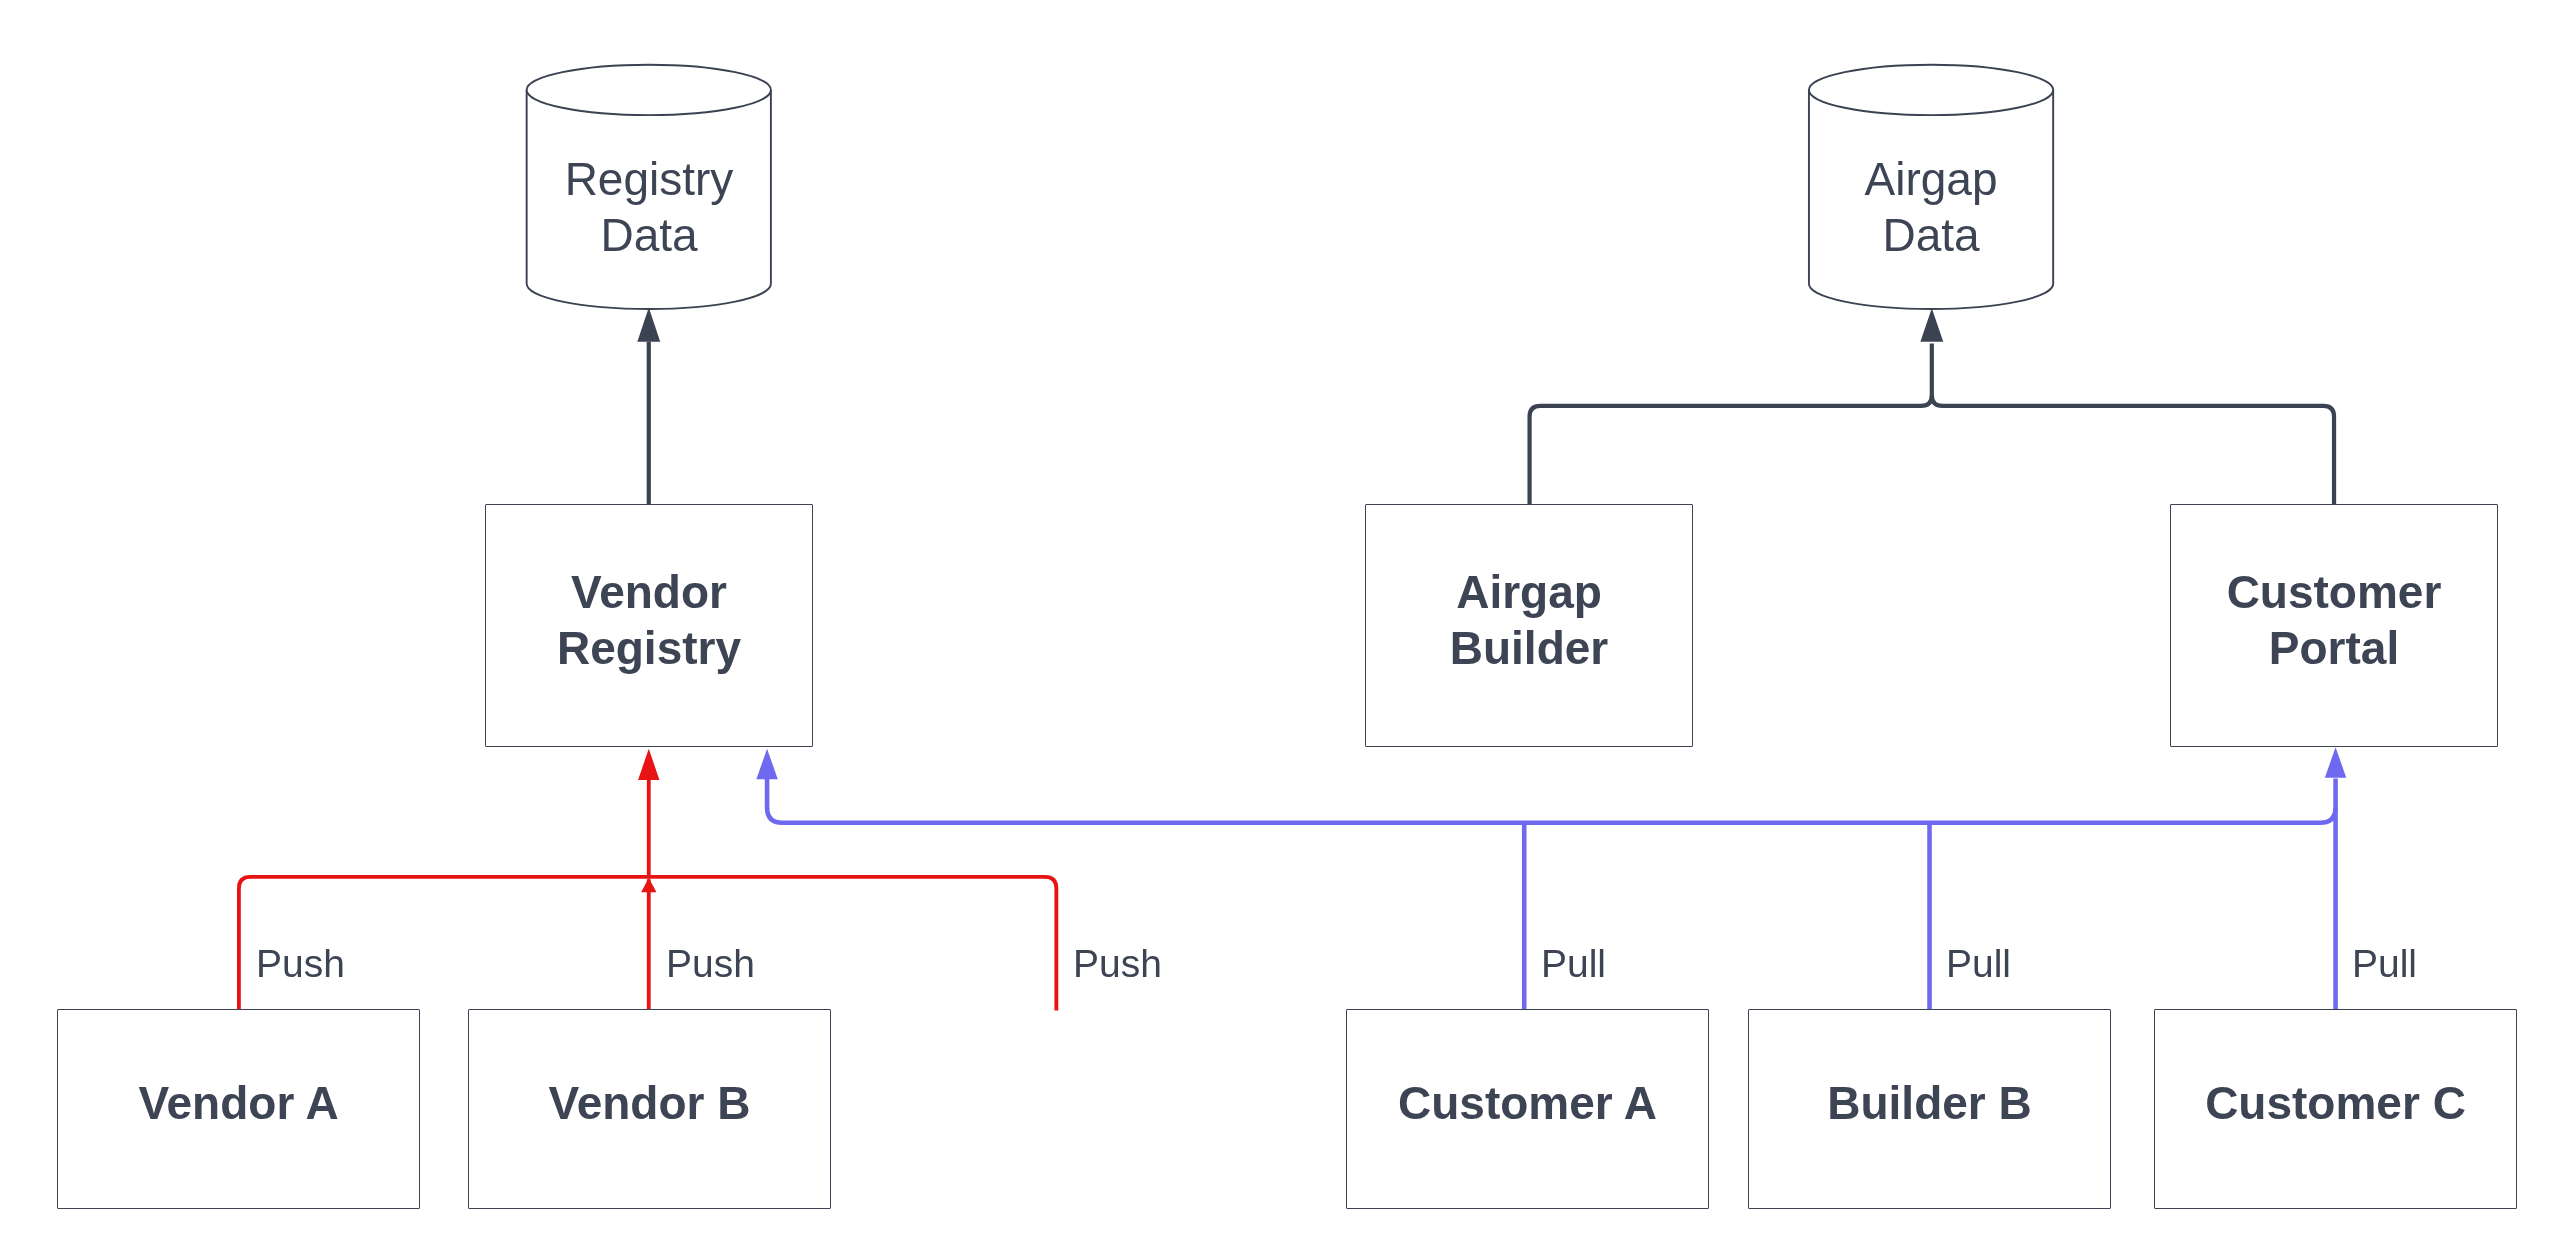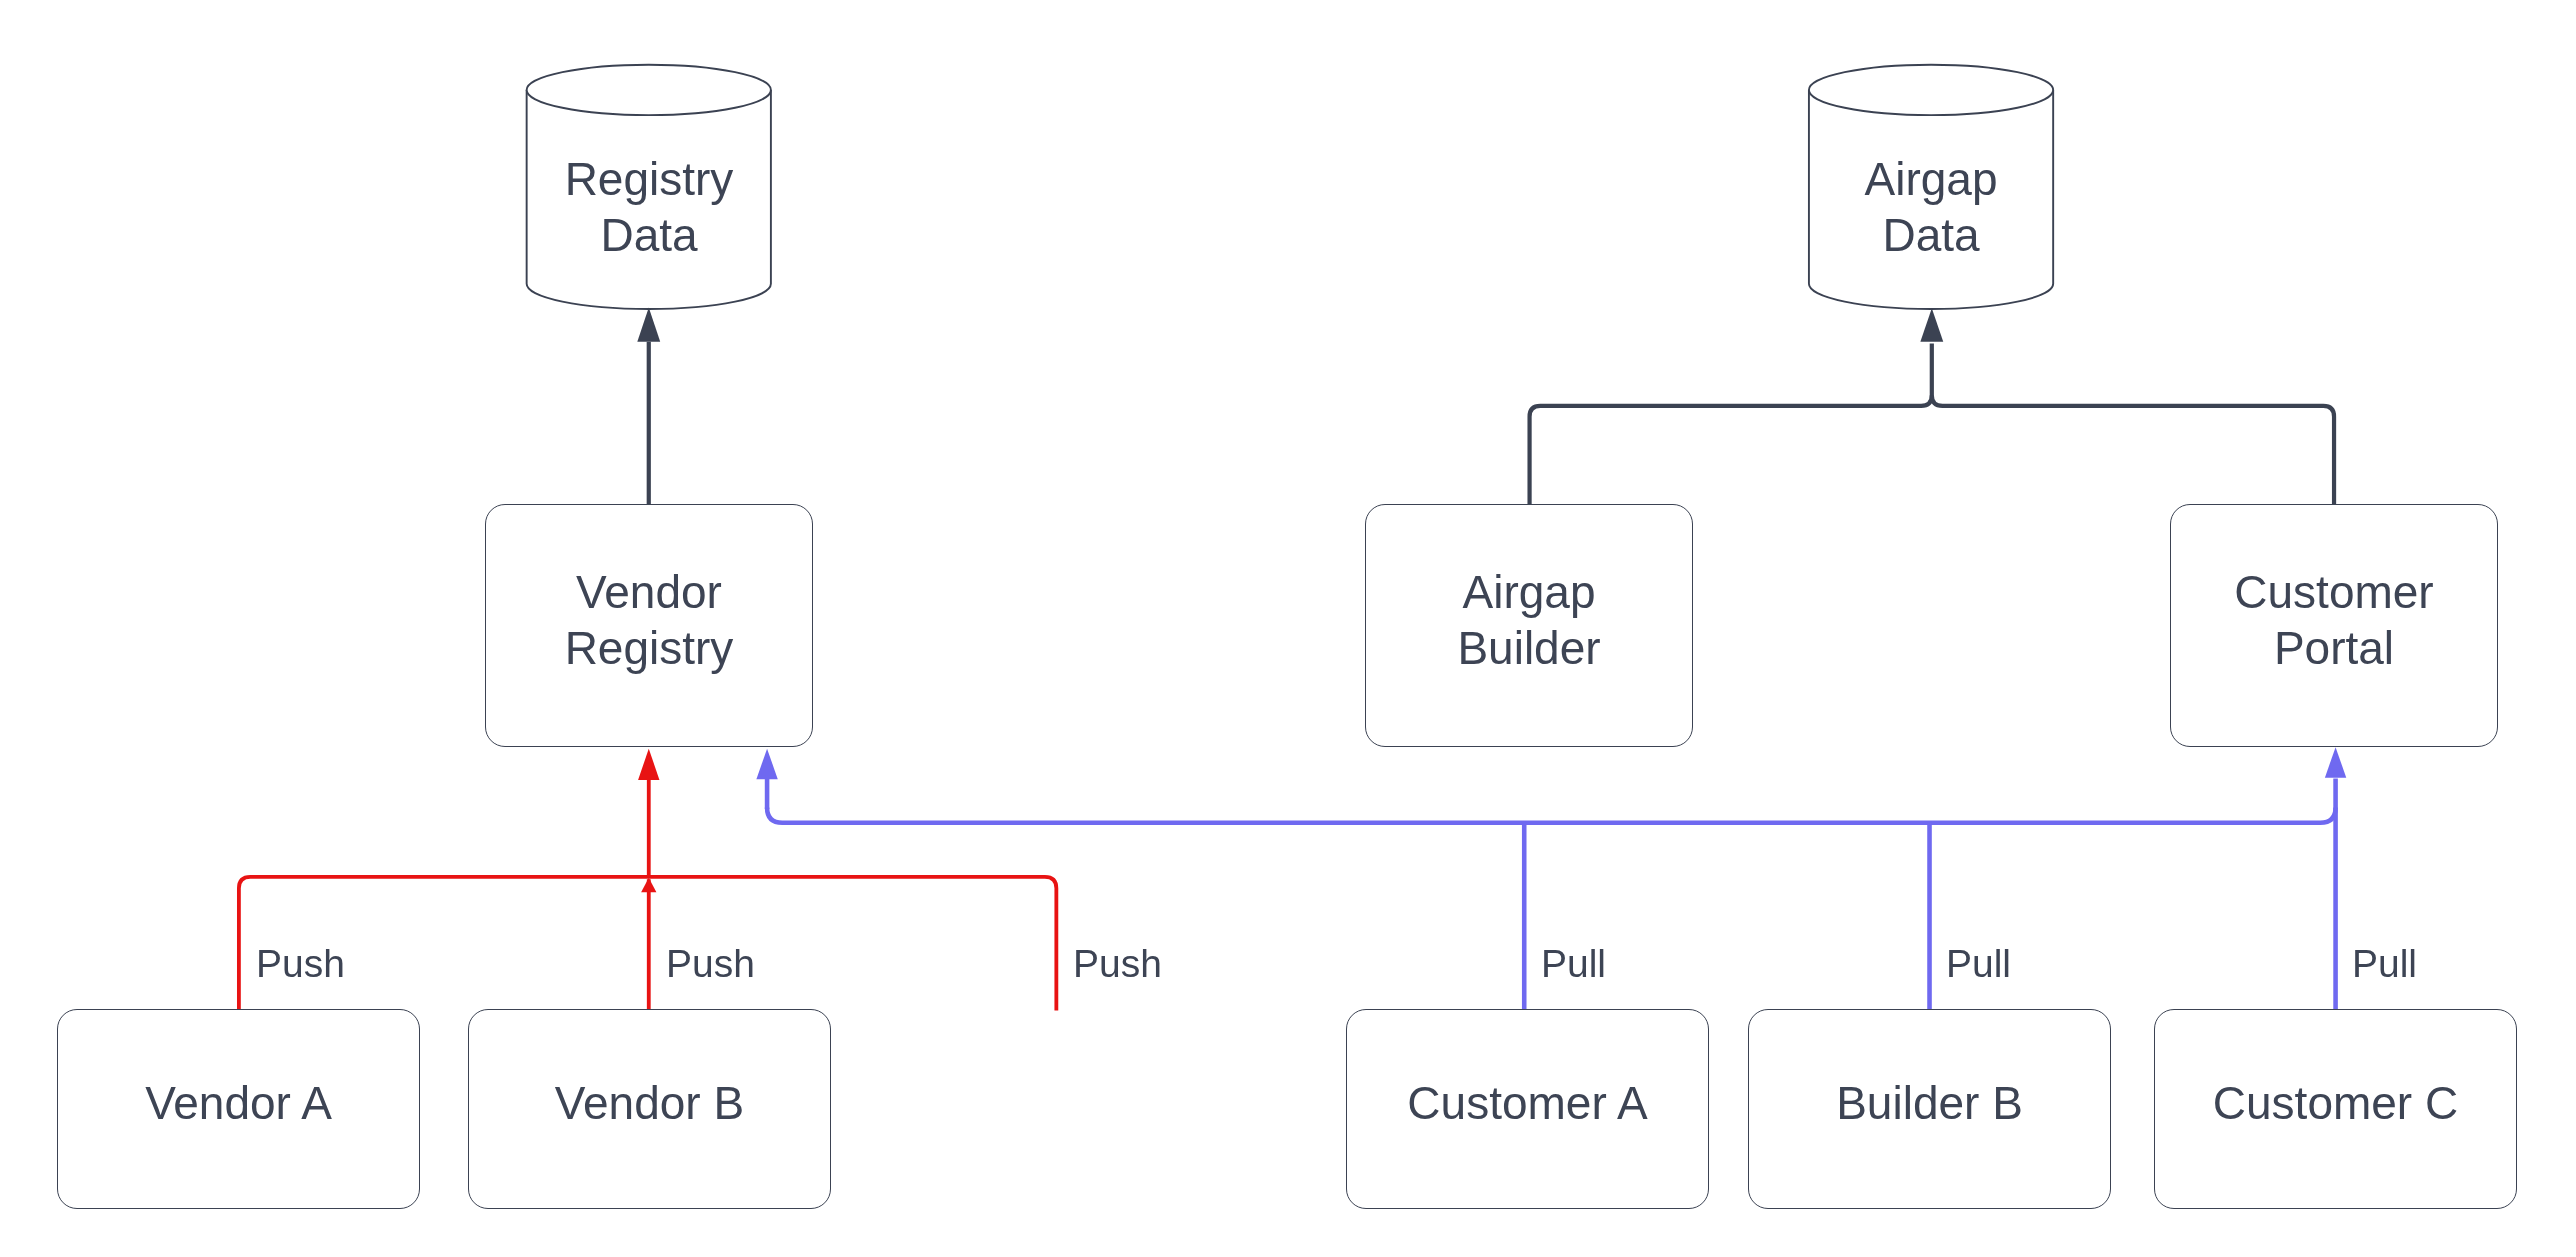--- a/index.html
+++ b/index.html
@@ -17,23 +17,24 @@
     background:var(--bg);
     font-family:"Liberation Sans", sans-serif;
     overflow:hidden;
     margin-top:9px;
   }
   .lines{position:absolute;left:0;top:0;width:2576px;height:1258px;}
   .node{
     position:absolute;
     background:var(--fill);
     border:1.5px solid var(--dark);
-    border-radius:20px;
+    border-radius:1px;
     display:flex;align-items:center;justify-content:center;
     box-sizing:border-box;
+    font-weight:bold;
   }
   .node .label{
     color:var(--text);
     font-size:46px;line-height:56px;
     text-align:center;white-space:pre-line;
     transform:translateY(-6.1px);
   }
   .cyl-label{
     position:absolute;
     display:flex;align-items:center;justify-content:center;

